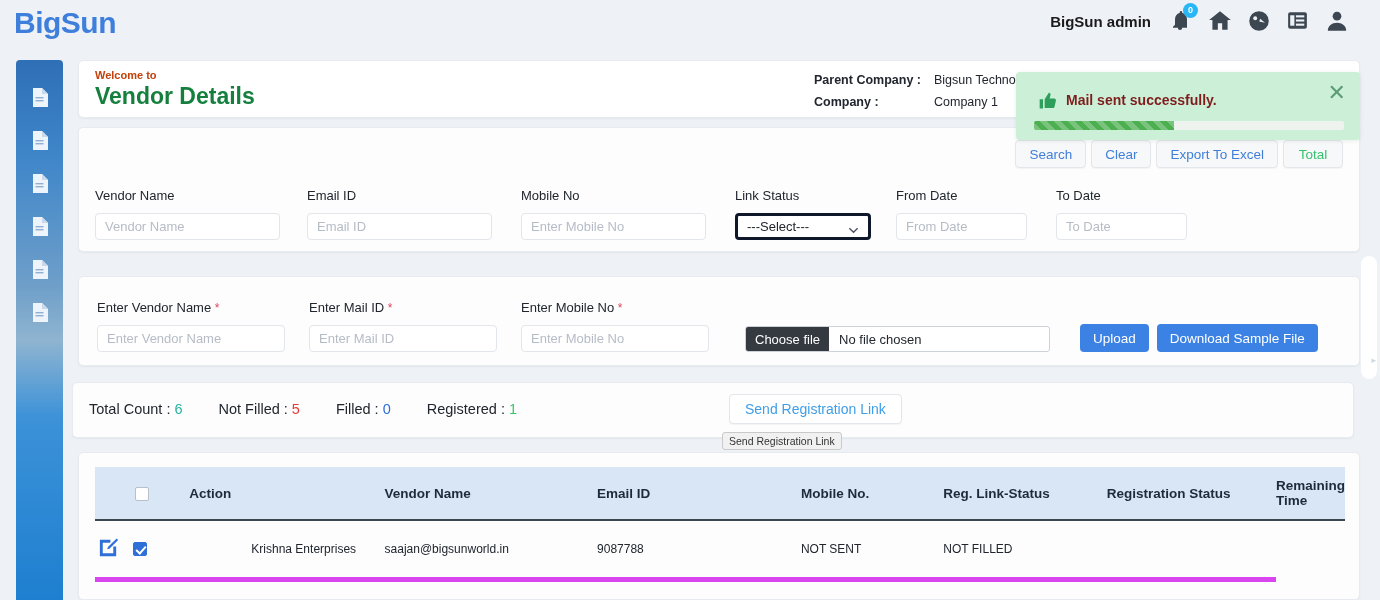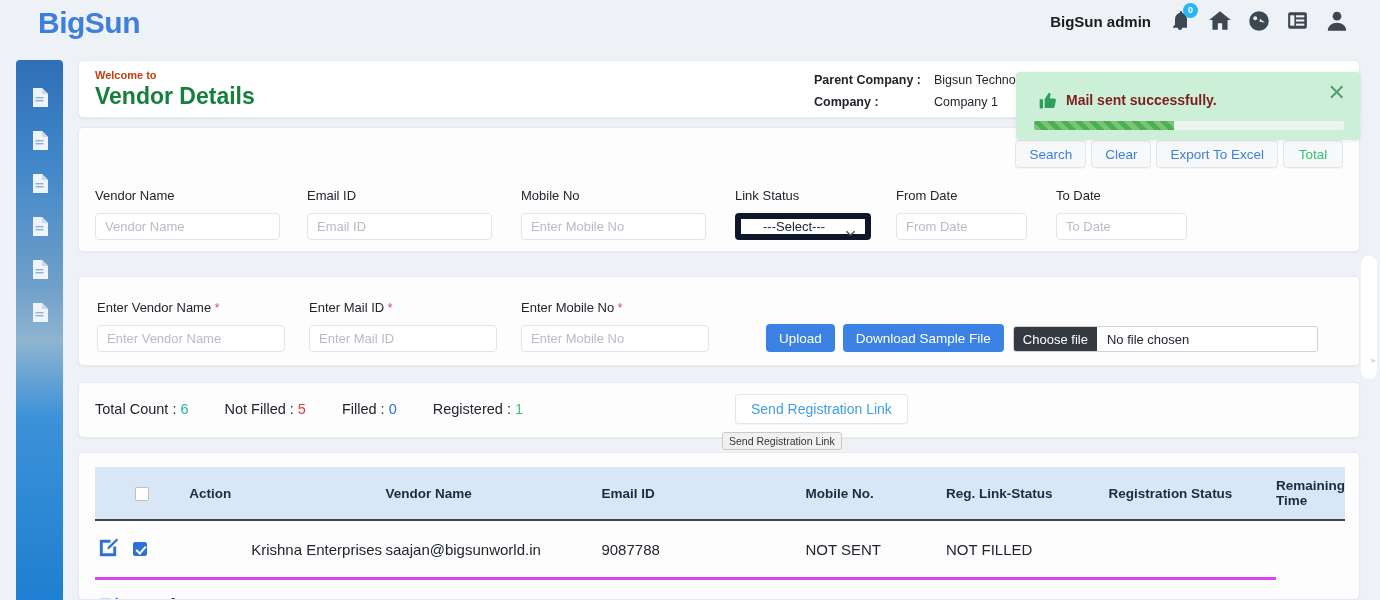--- a/index.html
+++ b/index.html
@@ -13,21 +13,20 @@
 
   
   .topbar {
     position: absolute; left: 0; top: 0; width: 1380px; height: 52px;
     background: #eef2f7;
   }
   .brand {
     position: absolute; left: 14px; top: 6px;
     font-size: 30px; font-weight: bold; color: #3f7fdc;
     letter-spacing: -0.5px;
-    margin-left: 24px;
   }
   .header-right {
     position: absolute; right: 30px; top: 8px;
     display: flex; align-items: center; gap: 13px;
   }
   .admin-name { font-size: 15px; font-weight: bold; color: #1a1a1a; margin-right: 4px; }
   .hicon { width: 26px; height: 26px; position: relative; display: block; cursor: pointer; }
   .hicon svg { display: block; }
   .badge {
     position: absolute; top: -5px; right: -4px;
@@ -85,23 +84,23 @@
   .fgroup { display: flex; flex-direction: column; }
   .flabel { font-size: 13px; color: #21262e; margin-bottom: 9px; height: 16px; }
   .finput {
     height: 27px; border: 1px solid #e2e5ea; border-radius: 4px;
     background: #fff; font-size: 13px; color: #21262e;
     padding: 0 9px; font-family: "Liberation Sans", sans-serif;
     outline: none;
   }
   .finput::placeholder { color: #b6bcc6; }
   .fselect {
-    height: 27px; border: 6px solid #0f172a; border-radius: 4px;
+    height: 27px; border: 3px solid #0f172a; border-radius: 4px;
     background: #fff; font-size: 13px; color: #21262e;
-    padding: 0 22px; position: relative; display: flex;
+    padding: 0 9px; position: relative; display: flex;
     align-items: center; cursor: pointer;
   }
   .fselect .chev { position: absolute; right: 9px; top: 8px; }
 
   
   #upload-card { left: 78px; top: 276px; width: 1282px; height: 90px; }
   .upl-row { position: absolute; left: 18px; top: 23px; display: flex; align-items: flex-end; }
   .req { color: #e0465e; font-size: 12px; }
   .filebox {
     display: flex; height: 26px; border: 1px solid #cdd2d9;
@@ -113,21 +112,21 @@
   }
   .no-file { font-size: 13px; color: #21262e; padding: 0 10px; display: flex; align-items: center; }
   .bluebtn {
     height: 28px; padding: 0 13px; background: #3c82e4; color: #fff;
     border: none; border-radius: 4px; font-size: 13.5px; cursor: pointer;
     display: flex; align-items: center; justify-content: center;
     font-family: "Liberation Sans", sans-serif;
   }
 
   
-  #count-card { left: 78px; top: 382px; width: 1282px; height: 56px; }
+  #count-card { left: 72px; top: 382px; width: 1282px; height: 56px; }
   .counts { position: absolute; left: 16px; top: 18px; display: flex; font-size: 14.5px; color: #21262e; }
   .cnt { margin-right: 36px; }
   .cnt b { font-weight: normal; }
   .v-teal { color: #25b4a0; font-weight: normal; }
   .v-red { color: #e23b3b; font-weight: normal; }
   .v-blue { color: #2f6fd8; font-weight: normal; }
   .v-green { color: #3ac76b; font-weight: normal; }
   .send-link-btn {
     position: absolute; left: 656px; top: 11px; height: 30px; padding: 0 15px;
     background: #fff; border: 1px solid #e3e6eb; border-radius: 4px;
@@ -141,21 +140,21 @@
   }
 
   
   #table-card { left: 78px; top: 452px; width: 1282px; height: 148px; overflow: hidden; }
   table { border-collapse: collapse; width: 1250px; margin: 14px 0 0 16px; }
   thead tr { background: #d9e6f5; }
   thead th {
     font-size: 13.5px; color: #1d2b3a; font-weight: bold;
     text-align: left; padding: 11px 0; border-bottom: 2px solid #3c4650;
   }
-  tbody td { font-size: 15px; color: #21262e; padding: 15px 0; border-bottom: 3px solid #d946ef; }
+  tbody td { font-size: 12px; color: #21262e; padding: 15px 0; border-bottom: 5px solid #d946ef; }
   .col-chk { width: 52px; text-align: center; }
   .col-act { width: 96px; }
   .col-vn { width: 208px; }
   .col-em { width: 228px; }
   .col-mb { width: 132px; }
   .col-ls { width: 160px; }
   .col-rs { width: 185px; }
   .chk {
     width: 14px; height: 14px; border: 1px solid #b9bfc8;
     border-radius: 2px; background: #fff; display: inline-block;
@@ -393,30 +392,30 @@
       <input class="finput" style="width: 188px;" placeholder="Enter Mail ID">
     </div>
     <div class="fgroup" style="width:215px">
       <span class="flabel">
         <span>Enter Mobile No</span>
         <span class="req">*</span>
       </span>
       <input class="finput" style="width: 188px;" placeholder="Enter Mobile No">
     </div>
 
-    <div style="margin-left:30px; display:flex; gap:8px;">
-      <div class="bluebtn">Upload</div>
-      <div class="bluebtn">Download Sample File</div>
-    </div>
-
     <div style="margin-left:9px">
       <div class="filebox" style="width:305px">
         <span class="choose-file">Choose file</span>
         <span class="no-file">No file chosen</span>
       </div>
+    </div>
+
+    <div style="margin-left:30px; display:flex; gap:8px;">
+      <div class="bluebtn">Upload</div>
+      <div class="bluebtn">Download Sample File</div>
     </div>
   </div>
 </div>
 
 <div class="card" id="count-card">
   <div class="counts">
     <span class="cnt">
       <b>Total Count : </b><span class="v-teal">6</span>
     </span>
     <span class="cnt">

